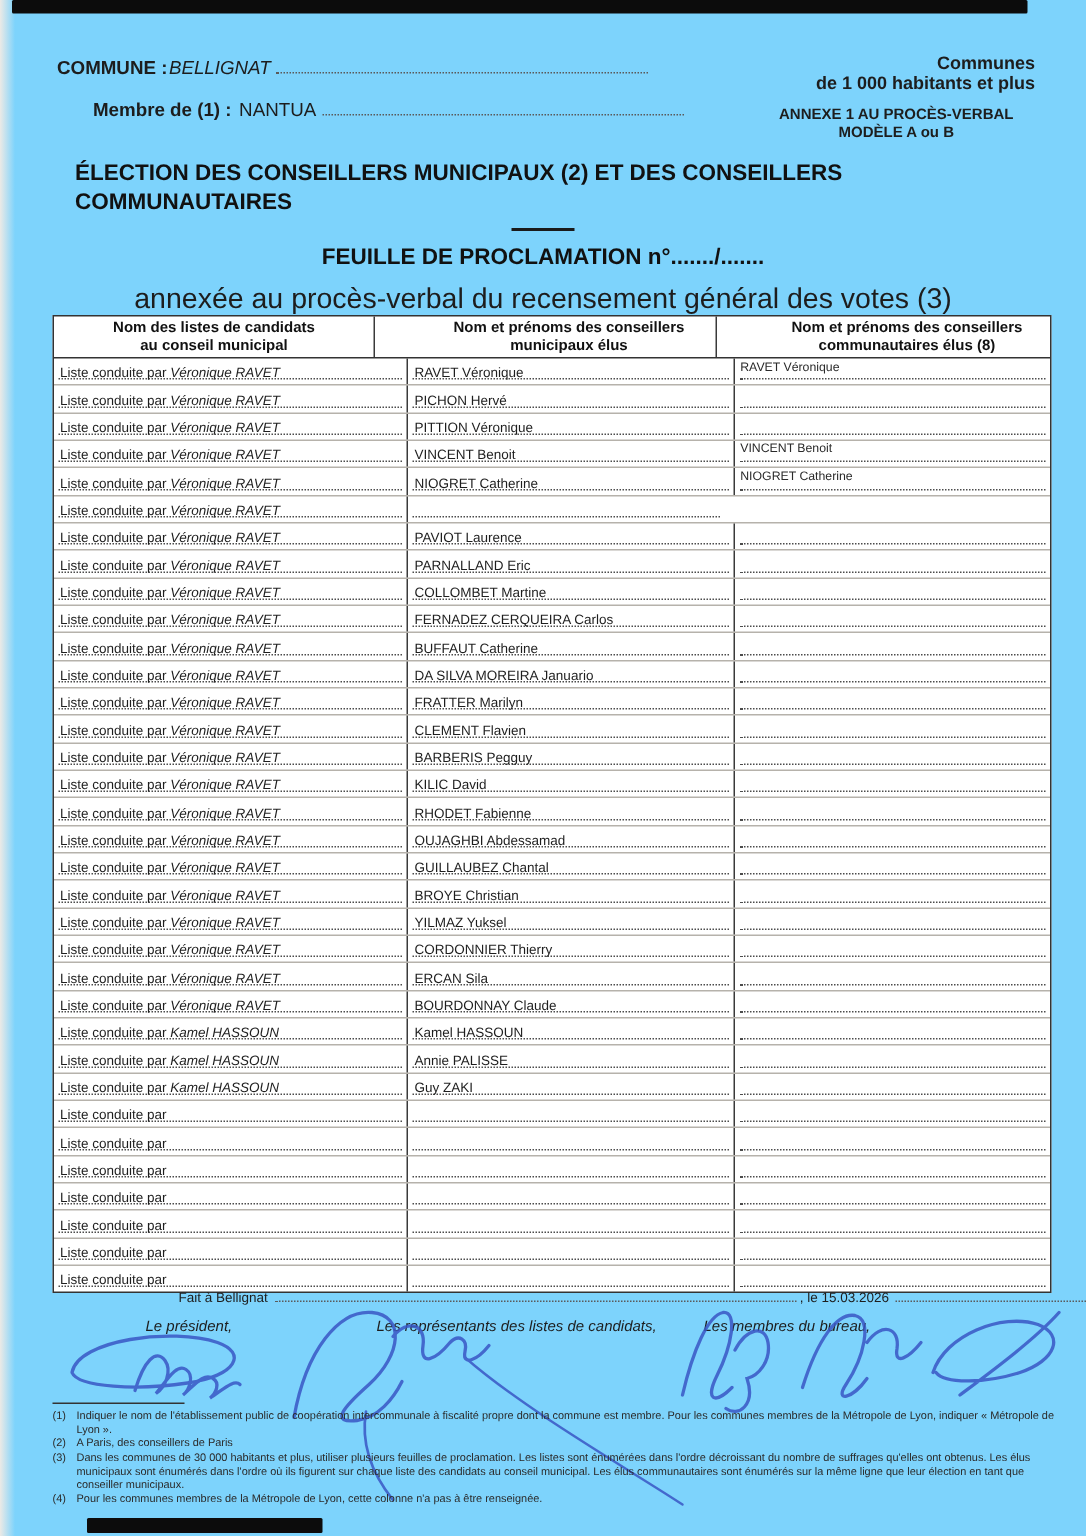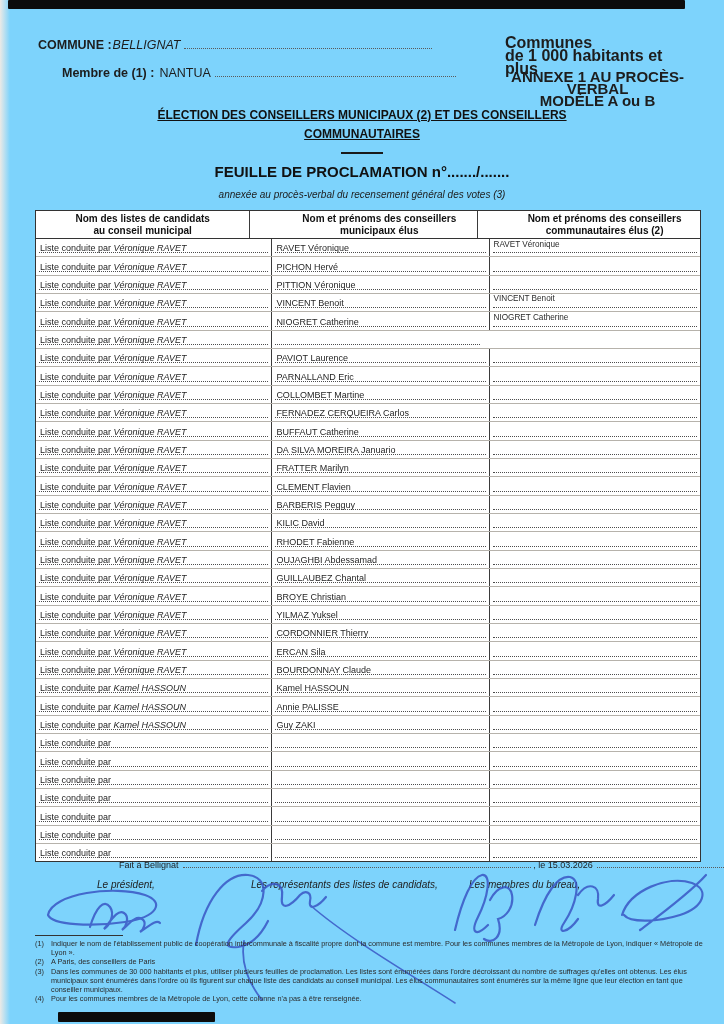--- a/index.html
+++ b/index.html
@@ -11,32 +11,32 @@
   .scan-bar-top { position:absolute; left:8px; top:0; width:677px; height:9px; background:#0c0c0c; border-radius:1px; }
   .scan-bar-bottom { position:absolute; left:58px; top:1012px; width:157px; height:10px; background:#0c0c0c; border-radius:1px; }
 
   
   .fill-line { position:absolute; display:flex; align-items:baseline; white-space:nowrap; }
   .lbl { font-weight:bold; font-size:12.5px; color:#1d1d1d; }
   .val-italic { font-style:italic; font-size:12.5px; margin-left:1px; color:#1d1d1d; }
   .val-plain { font-size:12.5px; margin-left:5px; color:#1d1d1d; }
   .dotfill { flex:1; border-bottom:1px dotted #5a5a5a; margin:0 2px 2px 4px; min-width:10px; }
 
-  .communes-block { position:absolute; left:505px; top:36px; width:185px; text-align:left;
-    font-weight:bold; font-size:16px; line-height:13px; color:#1d1d1d; }
+  .communes-block { position:absolute; left:505px; top:36px; width:185px; text-align:right;
+    font-weight:bold; font-size:12px; line-height:13px; color:#1d1d1d; }
   .annexe-block { position:absolute; left:495px; top:71px; width:205px; text-align:center;
-    font-weight:bold; font-size:15px; line-height:12px; color:#1d1d1d; }
-
-  .main-title { position:absolute; left:50px; top:106px; width:624px; text-align:center;
-    font-weight:bold; font-size:12px; line-height:19px; color:#111;text-decoration:underline; }
+    font-weight:bold; font-size:10px; line-height:12px; color:#1d1d1d; }
+
+  .main-title { position:absolute; left:50px; top:106px; width:624px; 
+    font-weight:bold; font-size:15px; line-height:19px; color:#111; }
   .title-rule { position:absolute; left:341px; top:152px; width:42px; height:2px; background:#1a1a1a; }
   .proclamation { position:absolute; left:0; top:163px; width:724px; text-align:center;
     font-weight:bold; font-size:15px; color:#111; }
   .subtitle { position:absolute; left:0; top:189px; width:724px; text-align:center;
-    font-size:10px; color:#1d1d1d;font-style:italic; }
+    font-size:19px; color:#1d1d1d; }
 
   
   .ftable { position:absolute; left:35px; top:210px; width:666px; height:652px;
     border:1.5px solid #333; display:flex; flex-direction:column; background:#fff; }
   .thead { display:flex; height:28px; border-bottom:1.2px solid #333;gap:31px; }
   .th { font-weight:bold; font-size:10px; line-height:12px; text-align:center; padding-top:2px; color:#111; }
   .tbody { flex:1; display:flex; flex-direction:column; }
   .trow { flex:1; display:flex; border-bottom:1px solid #b6b2ab; }
   .trow:last-child { border-bottom:none; }
   .c1 { width:35.6%; border-right:1px solid #3a3a3a; position:relative; }
@@ -103,21 +103,21 @@
       <div class="th c1">
         <div>Nom des listes de candidats</div>
         <div>au conseil municipal</div>
       </div>
       <div class="th c2">
         <div>Nom et prénoms des conseillers</div>
         <div>municipaux élus</div>
       </div>
       <div class="th c3">
         <div>Nom et prénoms des conseillers</div>
-        <div>communautaires élus (2)</div>
+        <div>communautaires élus (8)</div>
       </div>
     </div>
     <div class="tbody">
         <div class="trow">
           <div class="c1">
             <span class="dotline"></span>
             <span class="celltext"><span>Liste conduite par </span><span class="it">Véronique RAVET</span></span>
           </div>
           <div class="c2">
             <span class="dotline"></span>

